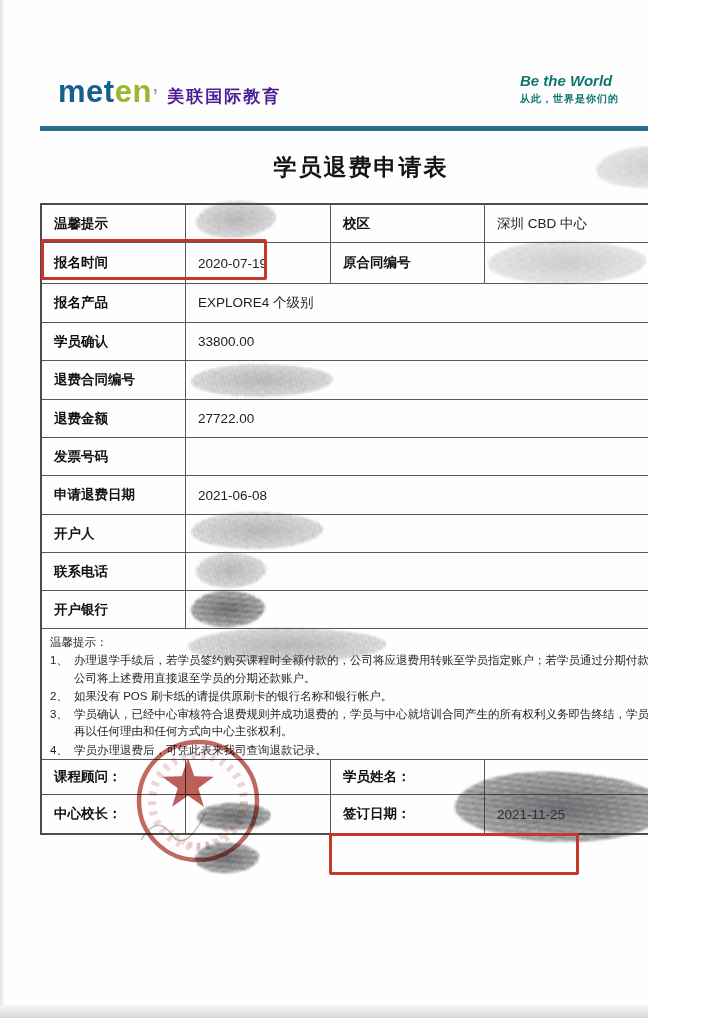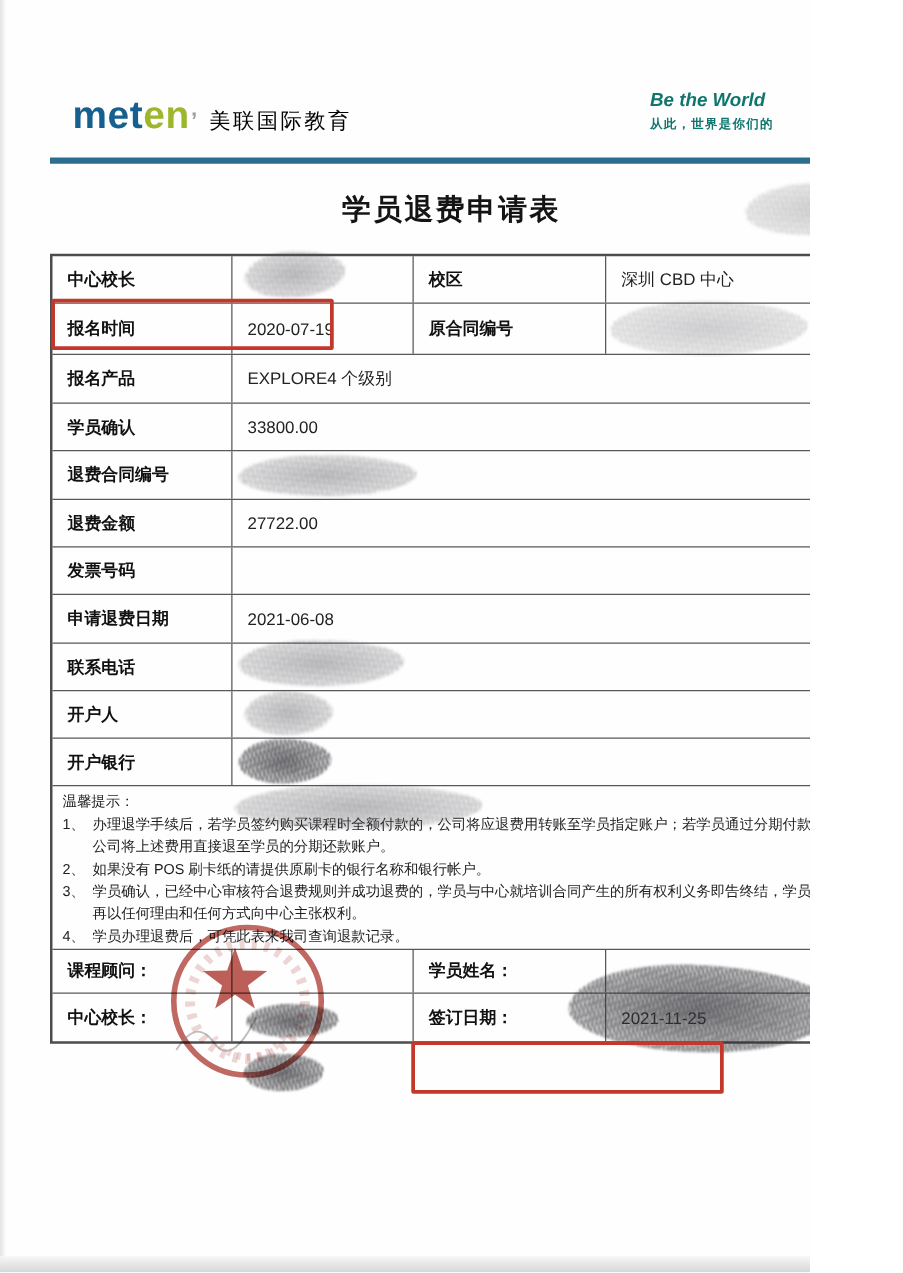--- a/index.html
+++ b/index.html
@@ -9,21 +9,21 @@
   .edge-left{position:absolute;left:0;top:0;width:5px;height:1018px;
              background:linear-gradient(90deg,#e3e3e3,rgba(255,255,255,0));}
   .edge-bottom{position:absolute;left:0;top:1005px;width:722px;height:13px;
                background:linear-gradient(#f6f6f6,#d7d7d7);}
   
   .logo-row{position:absolute;left:58px;top:76px;display:flex;align-items:baseline;}
   .wordmark{font-size:31px;font-weight:700;letter-spacing:.5px;line-height:1;}
   .wm-met{color:#15608f;}
   .wm-en{color:#9cb72e;}
   .wm-tick{color:#9aa0a6;font-size:18px;margin-left:1px;}
-  .logo-cn{font-size:17px;font-weight:400;color:#000000;margin-left:9px;letter-spacing:2px;}
+  .logo-cn{font-size:17px;font-weight:700;color:#4c1d95;margin-left:9px;letter-spacing:2px;}
   .header-right{position:absolute;right:29px;top:72px;text-align:left;color:#0f766e;}
   .slogan-en{font-size:15px;font-weight:700;font-style:italic;}
   .slogan-cn{font-size:10px;font-weight:700;margin-top:3px;letter-spacing:1px;}
   .divider{position:absolute;left:40px;top:126px;width:646px;height:5px;background:#2b6e8e;}
   
   .title{position:absolute;left:0;top:152px;width:722px;text-align:center;
          font-size:23px;font-weight:700;color:#141414;letter-spacing:2px;}
   
   .tbl{position:absolute;left:40px;top:203px;width:650px;border:2px solid #4c4c4c;
        box-sizing:border-box;background:rgba(255,255,255,.0);}
@@ -78,21 +78,21 @@
     <div class="slogan-en">Be the World</div>
     <div class="slogan-cn">从此，世界是你们的</div>
   </div>
   <div class="divider"></div>
 
   <div class="title">学员退费申请表</div>
 
   <div class="tbl">
 
     <div class="row c4" style="height:37px">
-      <div class="cell lab">中心校长</div>
+      <div class="cell lab">温馨提示</div>
       <div class="cell val"></div>
       <div class="cell lab">校区</div>
       <div class="cell val">深圳 CBD 中心</div>
     </div>
 
     <div class="row c4" style="height:41px">
       <div class="cell lab">报名时间</div>
       <div class="cell val">2020-07-19</div>
       <div class="cell lab">原合同编号</div>
       <div class="cell val"></div>
@@ -116,25 +116,25 @@
     </div>
     <div class="row c2" style="height:38px">
       <div class="cell lab">发票号码</div>
       <div class="cell val"></div>
     </div>
     <div class="row c2" style="height:39px">
       <div class="cell lab">申请退费日期</div>
       <div class="cell val">2021-06-08</div>
     </div>
     <div class="row c2" style="height:38px">
-      <div class="cell lab">联系电话</div>
+      <div class="cell lab">开户人</div>
       <div class="cell val"></div>
     </div>
     <div class="row c2" style="height:38px">
-      <div class="cell lab">开户人</div>
+      <div class="cell lab">联系电话</div>
       <div class="cell val"></div>
     </div>
     <div class="row c2" style="height:38px">
       <div class="cell lab">开户银行</div>
       <div class="cell val"></div>
     </div>
 
     <div class="notes" style="height:131px">
       <div class="notes-head">温馨提示：</div>
       <div class="note-item">

